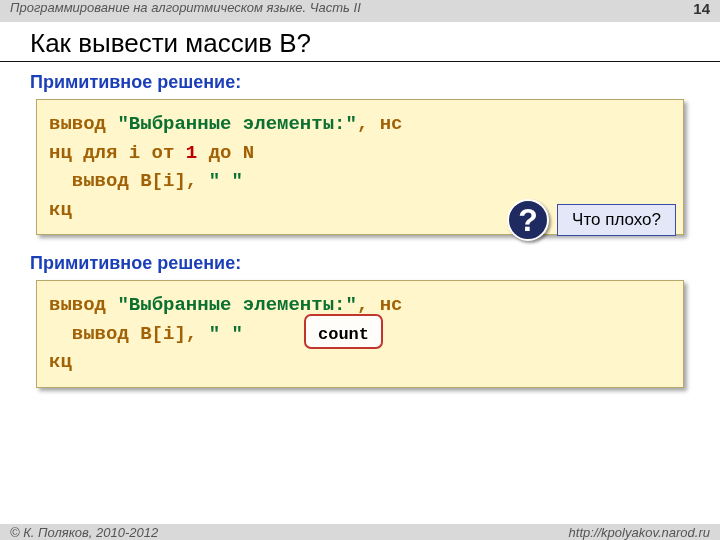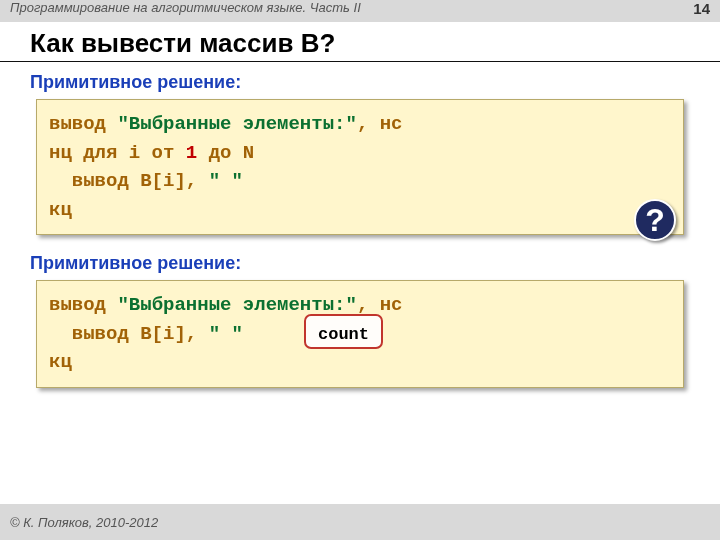--- a/index.html
+++ b/index.html
@@ -18,21 +18,21 @@
     justify-content: space-between;
     align-items: flex-start;
     padding: 0 10px;
     font-size: 13px;
     color: #555;
   }
   .header-bar .left { font-style: italic; }
   .header-bar .right { font-weight: bold; color: #333; font-size: 15px; }
   .title {
     font-size: 26px;
-    font-weight: bold;
+    font-weight: normal;
     color: #000;
     padding: 6px 30px 2px 30px;
     border-bottom: 1.5px solid #111;
     margin: 0 0 6px 0;
   }
   .section-label {
     color: #1a3fb8;
     font-weight: bold;
     font-size: 18px;
     padding: 4px 30px 6px 30px;
@@ -94,21 +94,21 @@
     padding: 10px 12px 3px 12px;
     left: 267px;
     top: 33px;
     line-height: 1.05;
     text-align: center;
   }
   .footer {
     position: absolute;
     bottom: 0; left: 0; right: 0;
     background: #d9d9d9;
-    height: 36px;
+    height: 16px;
     display: flex;
     justify-content: space-between;
     align-items: center;
     padding: 0 10px;
     font-size: 13px;
     font-style: italic;
     color: #555;
   }
 </style>
 </head>
@@ -125,31 +125,33 @@
 
 <div class="code-wrap" style="position:relative;">
   <div class="code-block">
     <div><span class="kw">вывод </span><span class="str">"Выбранные элементы:"</span><span class="kw">, нс</span></div>
     <div><span class="kw">нц для i от </span><span class="num">1</span><span class="kw"> до N</span></div>
     <div style="white-space:pre;"><span class="kw">  вывод B[i], </span><span class="str">" "</span></div>
     <div><span class="kw">кц</span></div>
   </div>
   <div class="badge-container">
     <div class="q-badge">?</div>
+    <div class="q-label">Что плохо?</div>
   </div>
 </div>
 
 <div style="height:14px"></div>
 
 <div class="section-label">Примитивное решение:</div>
 
 <div class="code-wrap">
   <div class="code-block" style="position:relative;">
     <div><span class="kw">вывод </span><span class="str">"Выбранные элементы:"</span><span class="kw">, нс</span></div>
     <div style="white-space:pre;"><span class="kw">  вывод B[i], </span><span class="str">" "</span></div>
     <div><span class="kw">кц</span></div>
     <div class="count-bubble">count</div>
   </div>
 </div>
 
 <div class="footer">
   <span>© К. Поляков, 2010-2012</span>
+  <span>http://kpolyakov.narod.ru</span>
 </div>
 
 </body></html>

